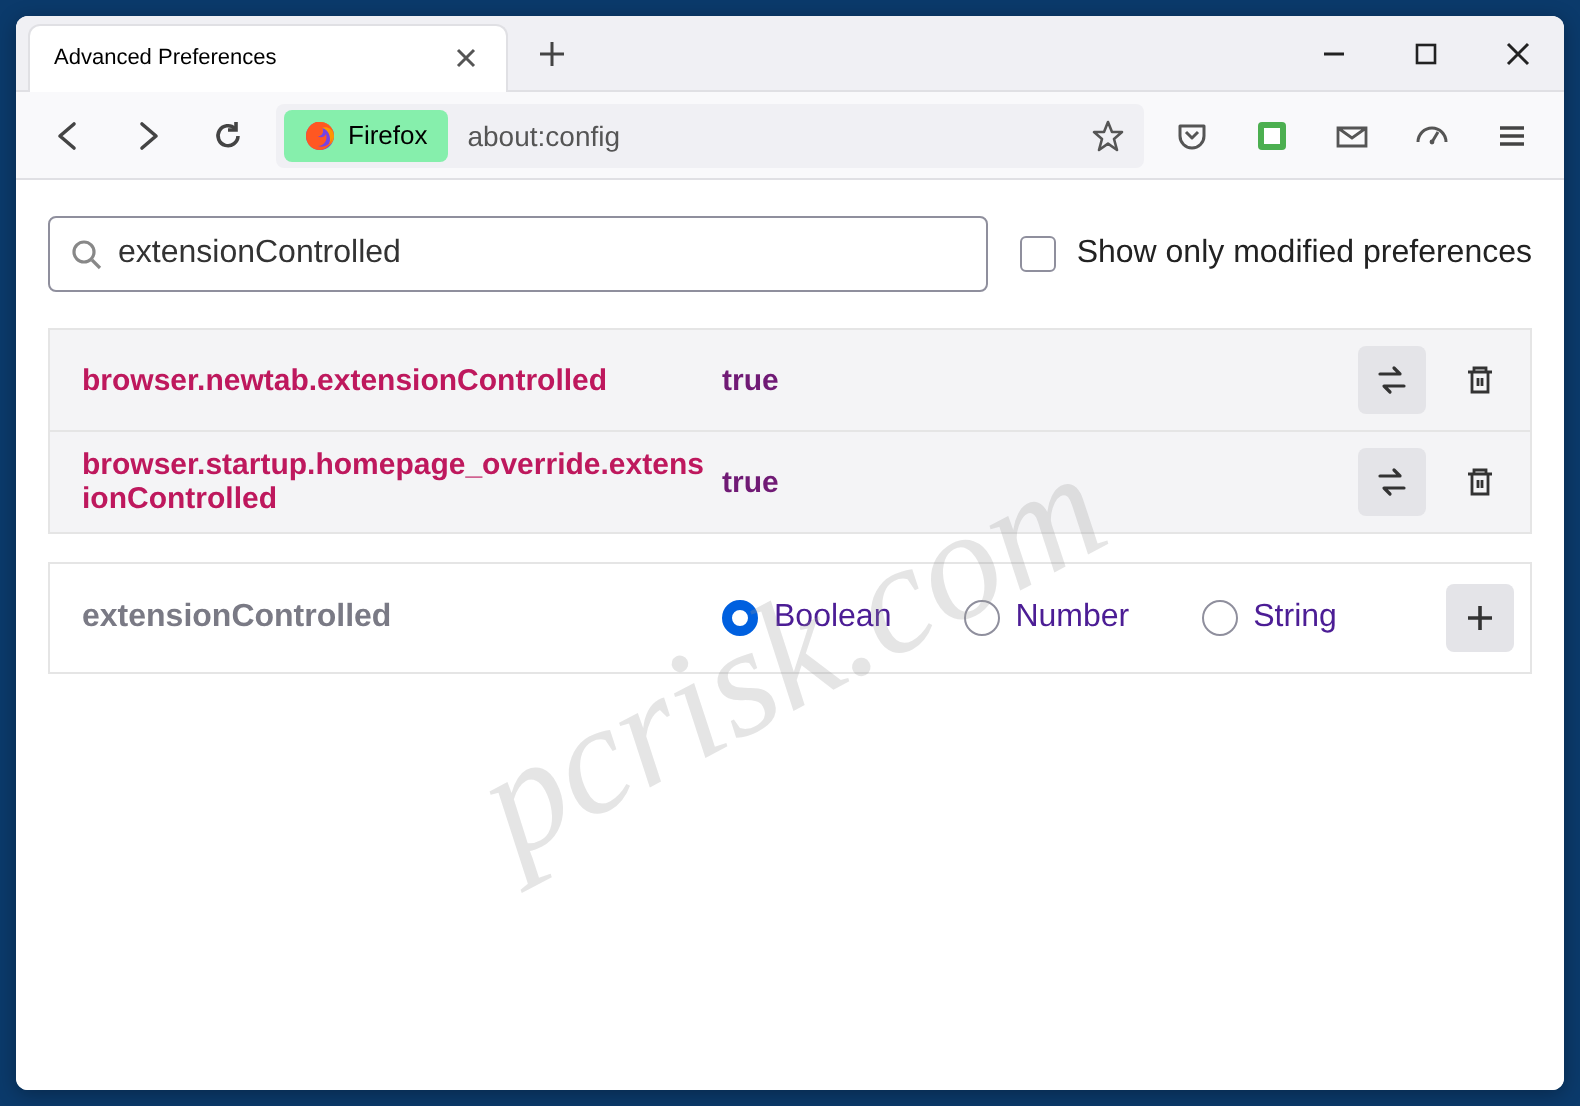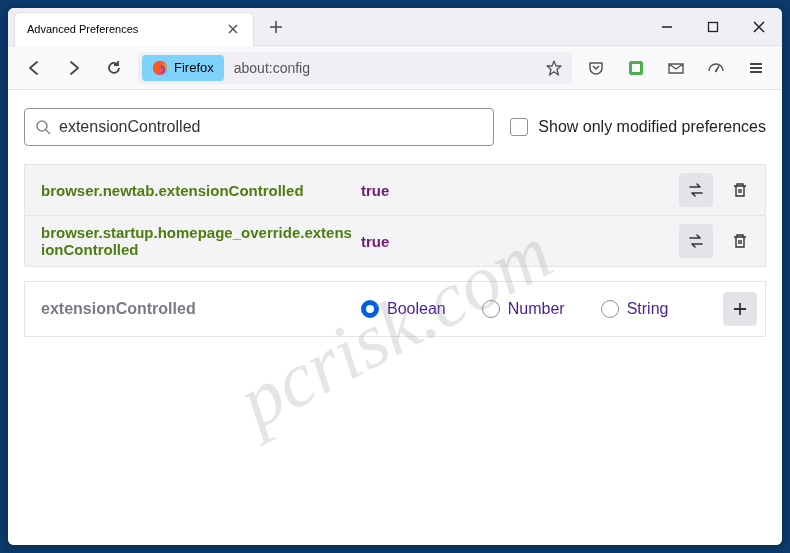--- a/index.html
+++ b/index.html
@@ -8,35 +8,35 @@
 .titlebar { height: 38px; display: flex; align-items: center; background: #f0f0f4; border-bottom: 1px solid #e0e0e4; }
 .tab { display: flex; align-items: center; background: #fff; border-radius: 6px 6px 0 0; padding: 8px 12px; margin-left: 6px; margin-top: 4px; height: 34px; width: 240px; font-size: 11px; border: 1px solid #e0e0e4; border-bottom: none; }
 .tab-title { flex: 1; }
 .tab-close { width: 16px; height: 16px; display: flex; align-items: center; justify-content: center; cursor: pointer; color: #666; }
 .newtab-btn { width: 28px; height: 28px; margin-left: 8px; display: flex; align-items: center; justify-content: center; cursor: pointer; color: #444; font-size: 18px; }
 .win-controls { margin-left: auto; display: flex; gap: 0; }
 .win-btn { width: 46px; height: 38px; display: flex; align-items: center; justify-content: center; cursor: pointer; }
 .toolbar { height: 44px; display: flex; align-items: center; padding: 0 10px; gap: 8px; background: #f9f9fb; border-bottom: 1px solid #e0e0e4; }
 .nav-btn { width: 32px; height: 32px; display: flex; align-items: center; justify-content: center; cursor: pointer; color: #555; border-radius: 4px; }
 .urlbar { flex: 1; display: flex; align-items: center; height: 32px; background: #f0f0f4; border-radius: 4px; padding: 0 4px; gap: 4px; }
-.identity { display: flex; align-items: center; gap: 6px; background: #7dd3fc; border-radius: 4px; padding: 4px 10px; height: 26px; font-size: 13px; }
+.identity { display: flex; align-items: center; gap: 6px; background: #86efac; border-radius: 4px; padding: 4px 10px; height: 26px; font-size: 13px; }
 .ff-icon { width: 16px; height: 16px; }
 .url-text { flex: 1; font-size: 14px; color: #555; padding-left: 6px; }
 .star-btn { width: 28px; height: 28px; display: flex; align-items: center; justify-content: center; cursor: pointer; color: #666; }
 .tb-icon { width: 32px; height: 32px; display: flex; align-items: center; justify-content: center; cursor: pointer; color: #555; }
 .content { flex: 1; background: #fff; padding: 18px 6px; overflow: auto; position: relative; }
 .search-row { display: flex; align-items: center; gap: 16px; padding: 0 10px 18px 10px; }
 .search-box { flex: 1; display: flex; align-items: center; border: 1px solid #8f8f9d; border-radius: 4px; height: 38px; padding: 0 10px; gap: 8px; }
 .search-input { flex: 1; border: none; outline: none; font-size: 16px; color: #333; background: transparent; }
 .checkbox-label { display: flex; align-items: center; gap: 10px; font-size: 16px; color: #222; }
 .checkbox { width: 18px; height: 18px; border: 1px solid #8f8f9d; border-radius: 3px; background: #fff; }
 .prefs-table { border: 1px solid #e5e5e5; margin: 0 10px 14px 10px; }
 .pref-row { display: flex; align-items: center; min-height: 44px; padding: 8px 8px 8px 16px; background: #f4f4f6; }
 .pref-row + .pref-row { border-top: 1px solid #e5e5e5; }
-.pref-name { width: 320px; font-size: 15px; font-weight: 700; color: #4d7c0f; word-break: break-all; padding-right: 8px; }
+.pref-name { width: 320px; font-size: 15px; font-weight: 700; color: #be185d; word-break: break-all; padding-right: 8px; }
 .pref-value { flex: 1; font-size: 15px; font-weight: 700; color: #701a75; }
 .pref-actions { display: flex; gap: 10px; }
 .act-btn { width: 34px; height: 34px; display: flex; align-items: center; justify-content: center; cursor: pointer; background: #e4e4e8; border-radius: 4px; }
 .act-btn.plain { background: transparent; }
 .new-row { display: flex; align-items: center; border: 1px solid #e5e5e5; margin: 0 10px; padding: 10px 8px 10px 16px; min-height: 50px; }
 .new-name { width: 320px; font-size: 16px; font-weight: 700; color: #7a7a85; }
 .radio-group { flex: 1; display: flex; gap: 36px; align-items: center; }
 .radio-item { display: flex; align-items: center; gap: 8px; font-size: 16px; color: #4c1d95; }
 .radio-circle { width: 18px; height: 18px; border: 1px solid #8f8f9d; border-radius: 50%; background: #fff; display: flex; align-items: center; justify-content: center; }
 .radio-circle.checked { border: 5px solid #0060df; }

